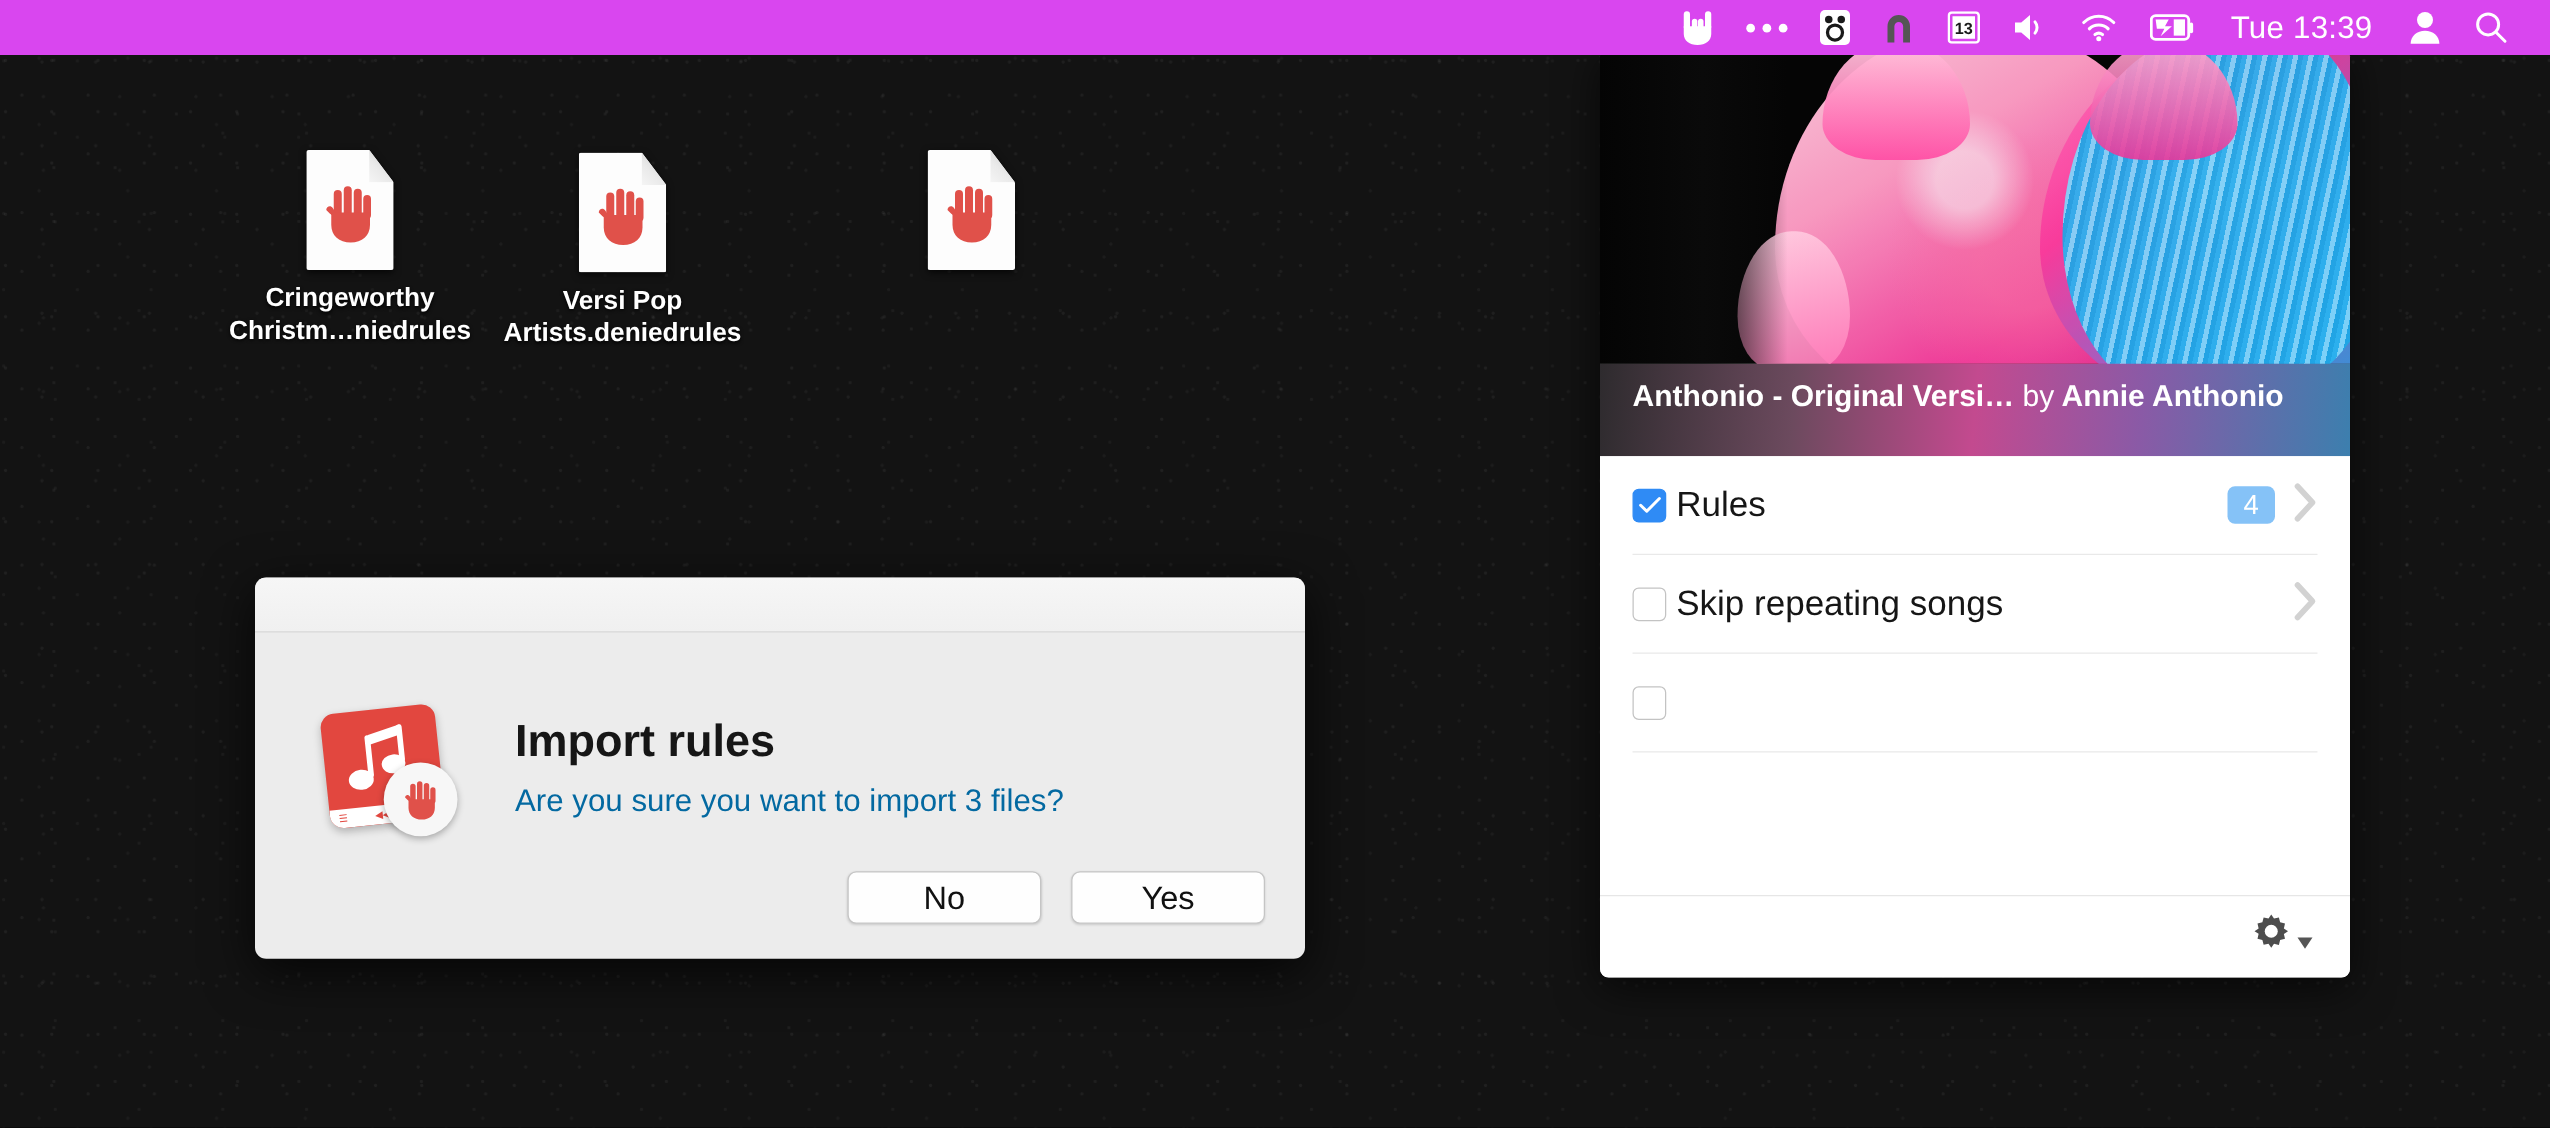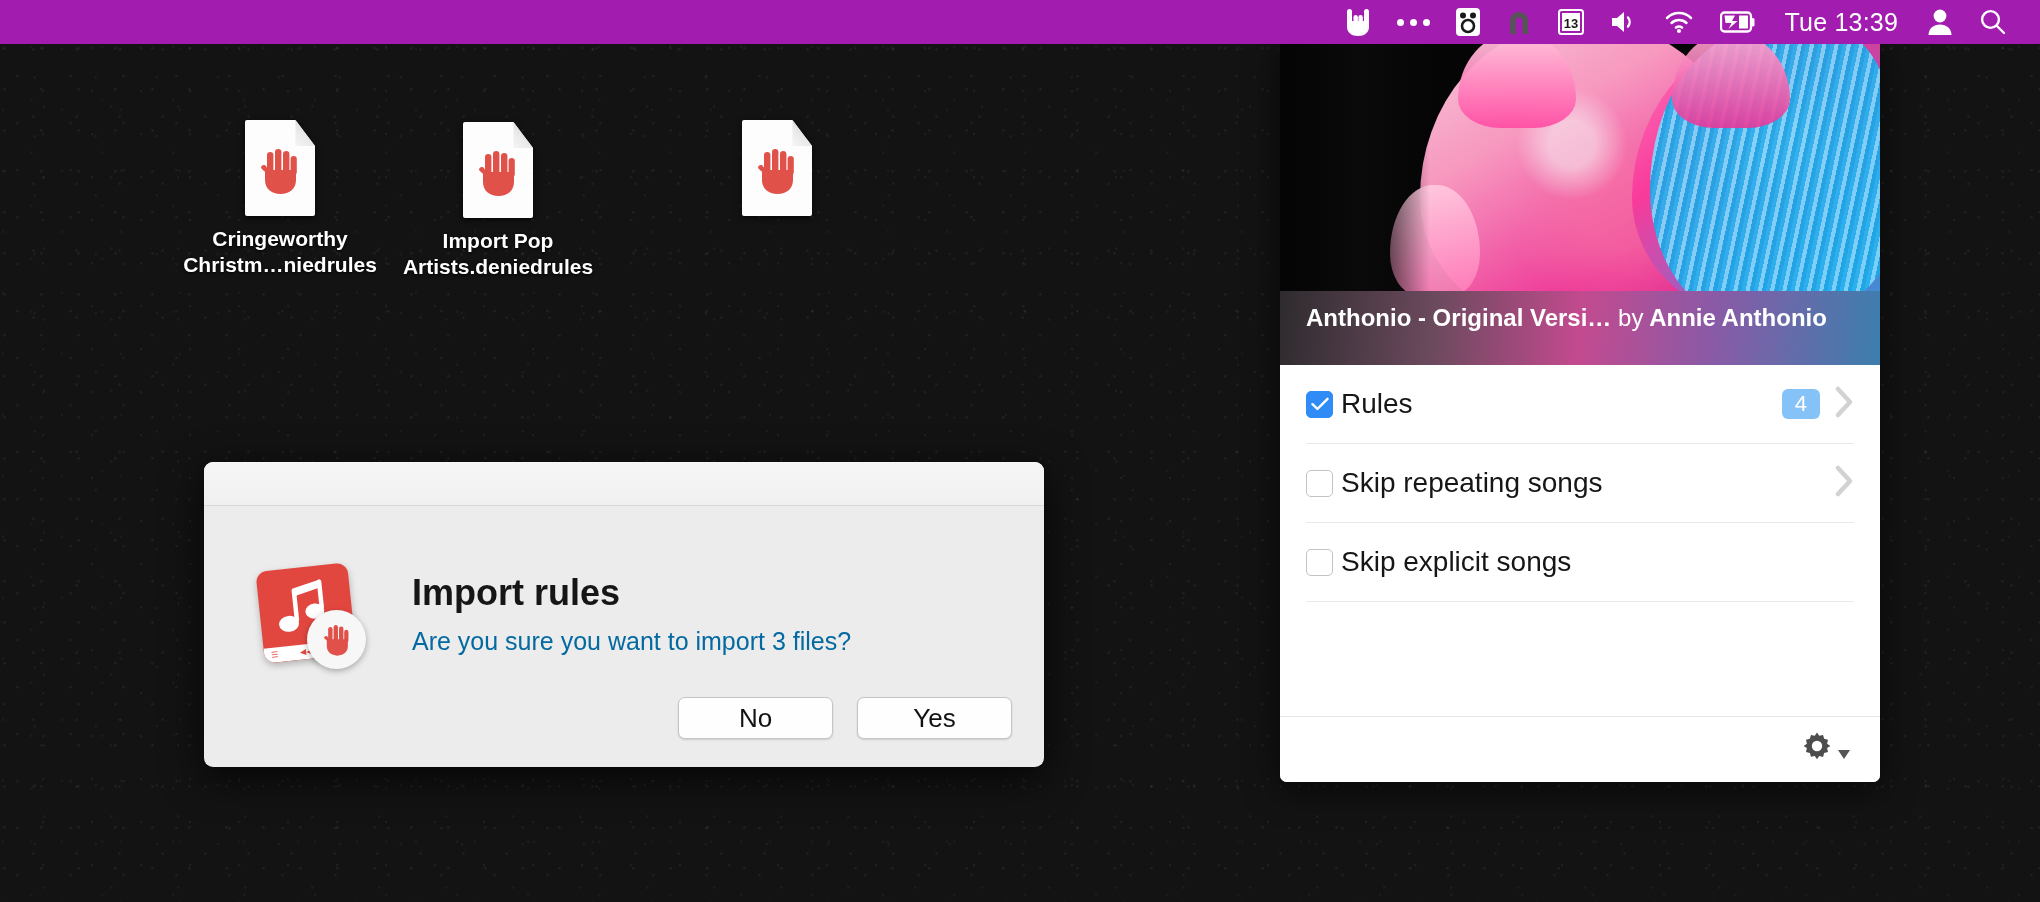--- a/index.html
+++ b/index.html
@@ -22,21 +22,21 @@
       radial-gradient(circle at 88% 12%, rgba(255,255,255,.05) 0 1px, transparent 1.6px),
       radial-gradient(circle at 5% 80%, rgba(255,255,255,.04) 0 1px, transparent 1.6px),
       radial-gradient(circle at 66% 50%, rgba(255,255,255,.045) 0 1px, transparent 1.6px),
       #131313;
     background-size: 37px 41px, 53px 47px, 61px 59px, 43px 67px, 71px 53px, 49px 43px, 59px 61px, 67px 71px, auto;
   }
 
   
   #menubar {
     position:absolute; left:0; top:0; width:2040px; height:44px;
-    background:#a21caf;
+    background:#d946ef;
     display:flex; align-items:center; justify-content:flex-end;
     padding-right:20px;
     z-index:60;
   }
   .mb-item { display:flex; align-items:center; justify-content:center; height:44px; padding:0 13px; }
   .mb-clock {
     color:#fff; font-size:25px; letter-spacing:.2px; padding:0 16px;
     font-family:"Liberation Sans", sans-serif;
     text-align:right;
   }
@@ -244,21 +244,21 @@
         <rect x="17" y="3" width="6.4" height="24" rx="3.2"></rect>
         <rect x="25" y="5" width="6.4" height="23" rx="3.2"></rect>
         <rect x="9" y="6" width="6.4" height="22" rx="3.2"></rect>
         <rect x="32.6" y="10" width="6.2" height="19" rx="3.1"></rect>
         <path d="M3 22c0-3 3.6-4.2 5.2-1.6L13 28l0 2-7-5z"></path>
         <path d="M7 24h31v10c0 8.5-6.3 14-15.5 14S7 42.5 7 34z"></path>
       </g>
     </svg>
   </div>
   <div class="file-label">
-    <div>Import Pop</div>
+    <div>Versi Pop</div>
     <div>Artists.deniedrules</div>
   </div>
 </div>
 
 <div class="file-icon" style="left:672px; top:120px;">
   <div class="doc-shape">
     <div class="page"></div>
       <div class="fold"></div>
     <svg width="44" height="50" viewBox="0 0 44 50">
       <g fill="#e0514a">
@@ -452,21 +452,20 @@
       <div class="rule-label">Skip repeating songs</div>
       <div class="chev">
         <svg width="20" height="32" viewBox="0 0 20 32">
             <path d="M4 3 L16 16 L4 29" fill="none" stroke="#d2d2d2" stroke-width="4.5" stroke-linecap="round" stroke-linejoin="round"></path>
           </svg>
       </div>
     </div>
 
     <div class="rule-row last">
       <div class="cbox"></div>
-      <div class="rule-label">Skip explicit songs</div>
     </div>
   </div>
 
   <div class="widget-foot">
     <div>
       <svg width="36" height="36" viewBox="0 0 36 36">
           <g fill="#4d4d4d">
         <path d="M18 2.5l2.2 3.3 3.9-.9 1 3.9 3.9 1-.9 3.9 3.3 2.2-3.3 2.2.9 3.9-3.9 1-1 3.9-3.9-.9L18 29.2l-2.2-3.3-3.9.9-1-3.9-3.9-1 .9-3.9L4.6 15.9l3.3-2.2-.9-3.9 3.9-1 1-3.9 3.9.9z"></path>
       </g>
           <circle cx="18" cy="16" r="5.2" fill="#fff"></circle>

